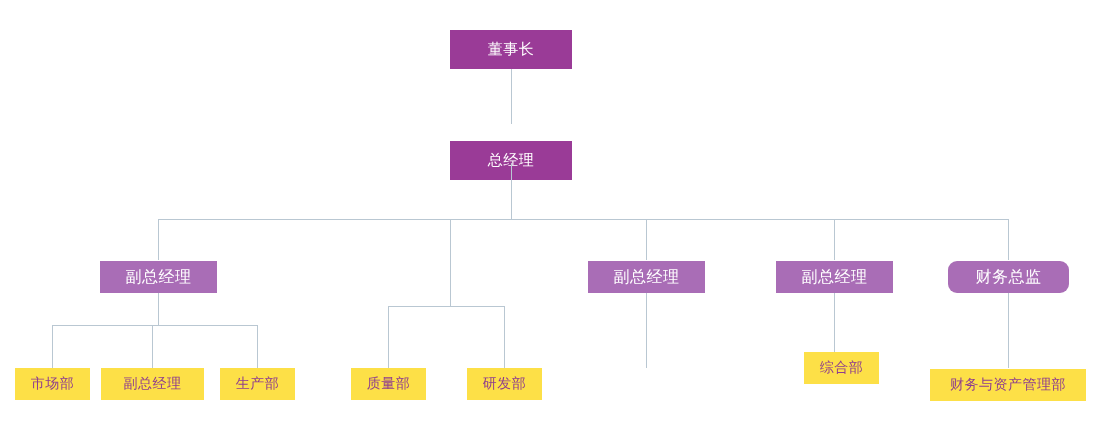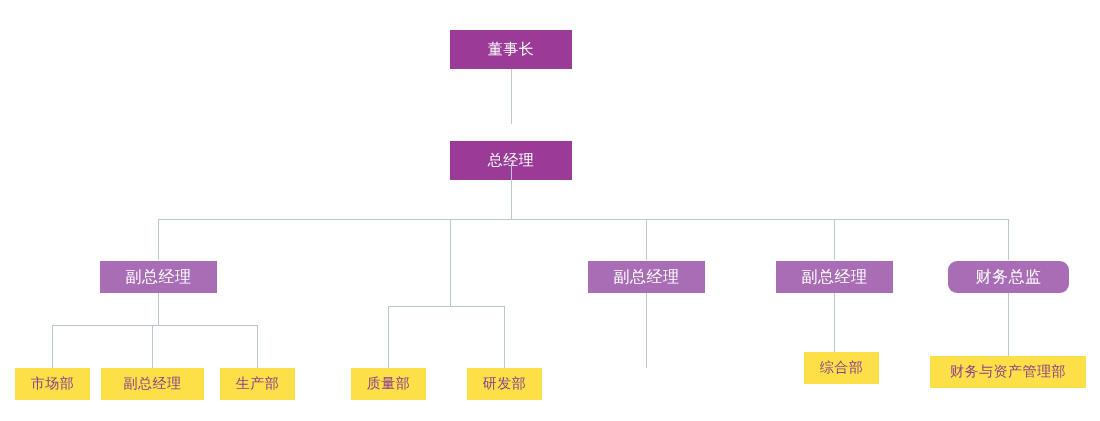--- a/index.html
+++ b/index.html
@@ -115,15 +115,15 @@
 
   <div class="node level-3" style="left:220px; top:368px; width:75px;">生产部</div>
 
   <div class="node level-3" style="left:351px; top:368px; width:75px;">质量部</div>
 
   <div class="node level-3" style="left:467px; top:368px; width:75px;">研发部</div>
 
 
   <div class="node level-3" style="left:804px; top:352px; width:75px;text-align:center;">综合部</div>
 
-  <div class="node level-3" style="left:930px; top:356px; width:156px;">财务与资产管理部</div>
+  <div class="node level-3" style="left:930px; top:369px; width:156px;">财务与资产管理部</div>
 
 </div>
 
 </body></html>

